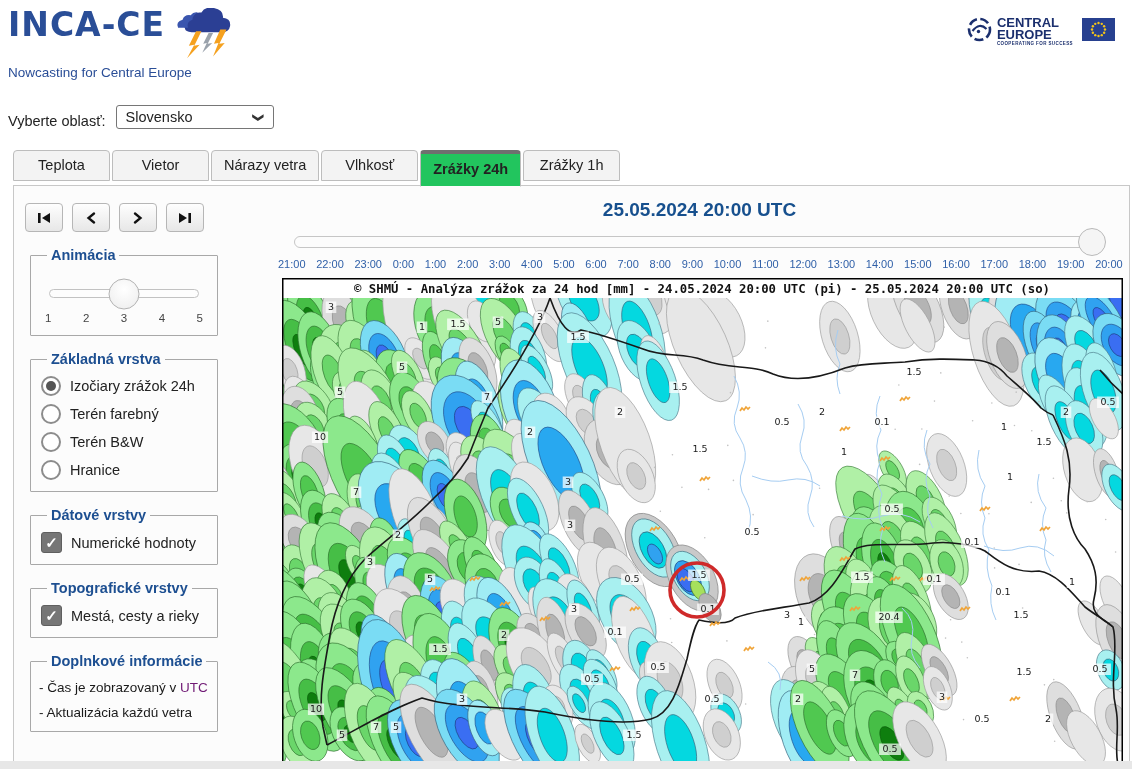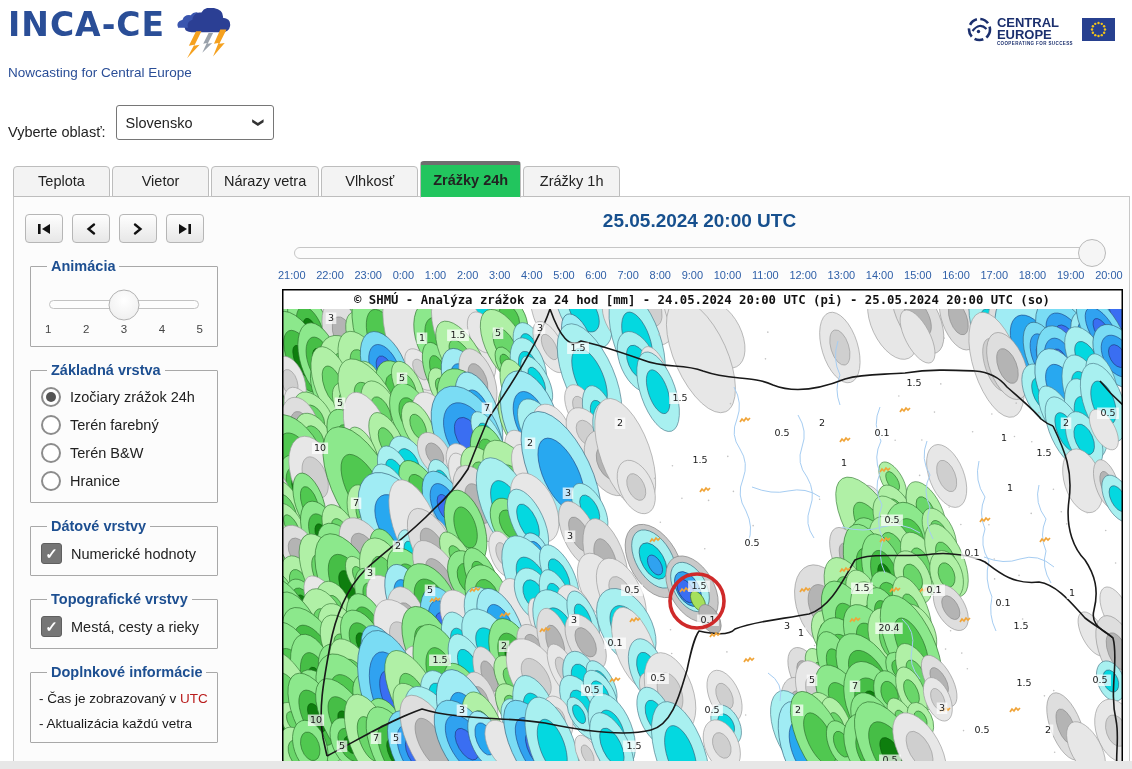--- a/index.html
+++ b/index.html
@@ -12,26 +12,26 @@
 .logo-row{display:flex;align-items:flex-start;gap:4px}
 .app-title{font-size:33px;font-weight:bold;color:#2a4e97;letter-spacing:1px;line-height:1.05;font-family:"DejaVu Sans",sans-serif}
 .app-sub{font-size:13.5px;color:#2a4e97;margin-top:1px}
 .partner{display:flex;align-items:center;gap:9px;margin-top:8px;margin-right:2px}
 .ce{display:flex;align-items:center;gap:4px}
 .ce-text{line-height:.92;color:#1b2f6e;font-weight:bold;font-size:13px}
 .ce-tag{font-size:4.5px;letter-spacing:.4px;margin-top:1px;font-weight:bold;color:#1b2f6e}
 
 
 .region-row{margin:25px 0 0 8px;display:flex;align-items:flex-end;gap:10px;font-size:14.5px}
-.select{width:158px;height:35px;border:1px solid #767676;border-radius:3px;background:#fff;
+.select{width:158px;height:24px;border:1px solid #767676;border-radius:3px;background:#fff;
         display:flex;align-items:center;justify-content:space-between;padding:0 9px;font-size:14.5px;cursor:default}
 .chev{transform:rotate(90deg);font-weight:bold;font-size:11px;color:#333}
 
 
-.tabs{display:flex;align-items:flex-end;margin:21px 0 0 13px;position:relative;z-index:2}
+.tabs{display:flex;align-items:flex-start;margin:21px 0 0 13px;position:relative;z-index:2}
 .tab{min-width:97px;padding:0 12px;height:31px;line-height:29px;text-align:center;font-size:14.5px;color:#222;
      background:#f3f3f3;border:1px solid #bdbdbd;border-radius:4px 4px 0 0;margin-right:2px;cursor:pointer}
 .tab.active{background:#22c55e;font-weight:bold;height:37px;line-height:30px;border-top:4px solid #6f6f6f;
      border-bottom:1px solid #fdfdfd;margin-bottom:-1px;z-index:3}
 
 
 .panel{position:relative;margin:-1px 0 0 13px;width:1117px;height:601px;border:1px solid #c8c8c8;background:#fcfcfc;display:flex}
 .sidebar{width:256px;padding:17px 0 0 11px;flex:none}
 .navrow{display:flex;gap:9px}
 .navbtn{width:38px;height:29px;border:1px solid #b6b6b6;border-radius:4px;background:linear-gradient(#fefefe,#e7e7e7);
@@ -44,21 +44,21 @@
 .aslider{position:relative;width:150px;height:9px;border:1px solid #c2c2c2;border-radius:5px;background:#fdfdfd;margin:25px auto 0}
 .aslider .thumb{position:absolute;left:50%;top:50%;transform:translate(-50%,-50%);width:31px;height:31px;cursor:pointer;
         border:1px solid #b2b2b2;border-radius:50%;background:radial-gradient(circle at 50% 35%,#ffffff,#ececec)}
 .ticks{display:flex;justify-content:space-between;width:158px;margin:14px auto 0;font-size:11.5px;color:#444}
 .optrow{display:flex;align-items:center;gap:9px;margin:8px 0 0 2px;font-size:14.5px}
 .radio{width:20px;height:20px;border:2px solid #8c8c8c;border-radius:50%;background:#fff;position:relative;flex:none;cursor:pointer}
 .radio.sel::after{content:"";position:absolute;inset:3px;border-radius:50%;background:#555}
 .checkbox{width:21px;height:21px;border:1px solid #5f5f5f;border-radius:3px;background:#767676;color:#fff;font-size:15px;
         font-weight:bold;display:flex;align-items:center;justify-content:center;flex:none;cursor:pointer}
 .info-line{font-size:13.5px;margin-top:10px;color:#1a1a1a}
-.info-line a{color:#b91c1c;text-decoration:none;cursor:pointer}
+.info-line a{color:#701a75;text-decoration:none;cursor:pointer}
 
 
 .main{flex:1;padding-top:13px;position:relative}
 .current-time{text-align:center;font-size:19px;font-weight:bold;color:#17508e}
 .tslider{position:relative;margin:15px 36px 0 24px;height:12px;border:1px solid #c6c6c6;border-radius:7px;background:#fcfcfc}
 .tslider .thumb{position:absolute;right:-14px;top:-9px;width:28px;height:28px;border:1px solid #b9b9b9;border-radius:50%;background:#f5f5f5;cursor:pointer}
 .tlabels{display:flex;justify-content:space-between;margin:10px 6px 0 8px;font-size:11px;color:#3060a8}
 .map-wrap{margin:8px 0 0 12px;width:841px;height:509px}
 .bottom-strip{position:absolute;left:0;right:0;bottom:0;height:8px;background:#e7e7e7}
 </style>

